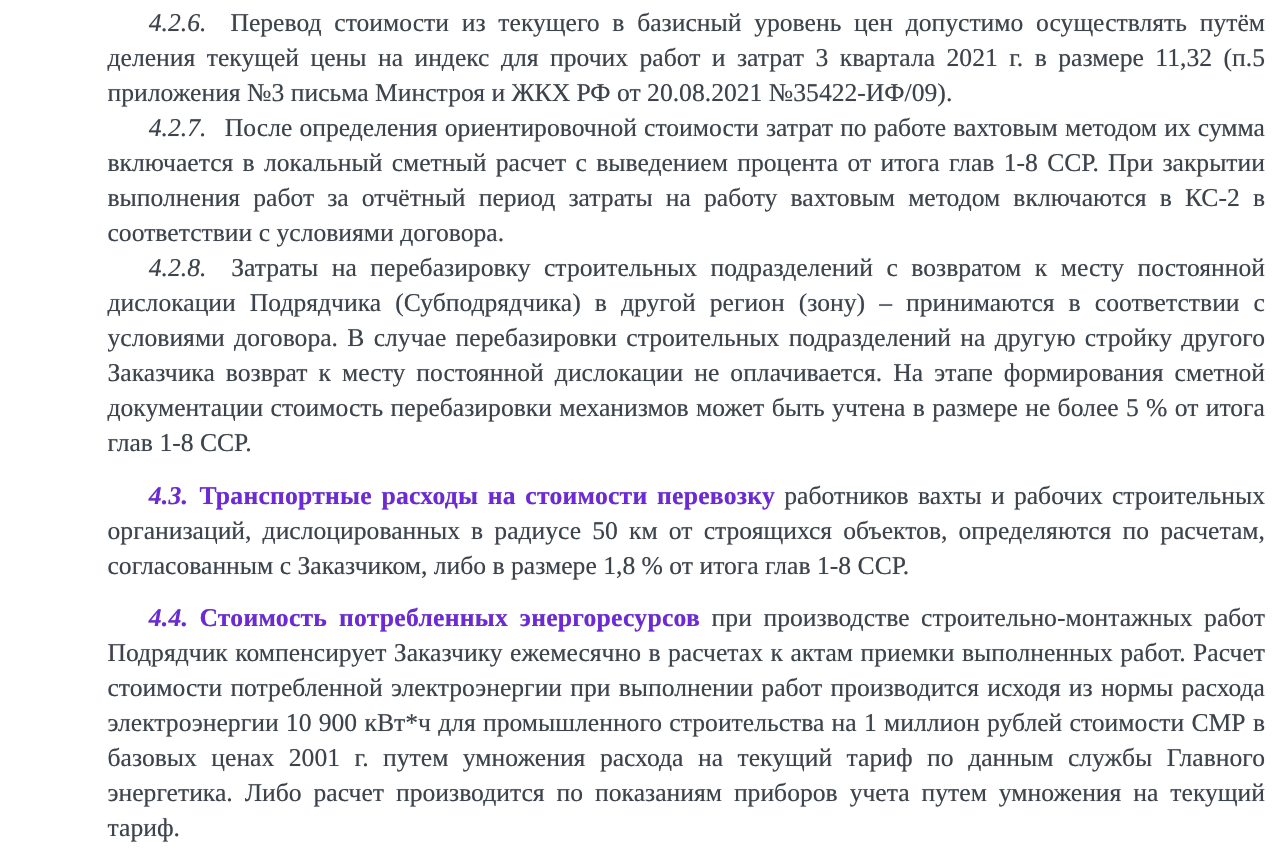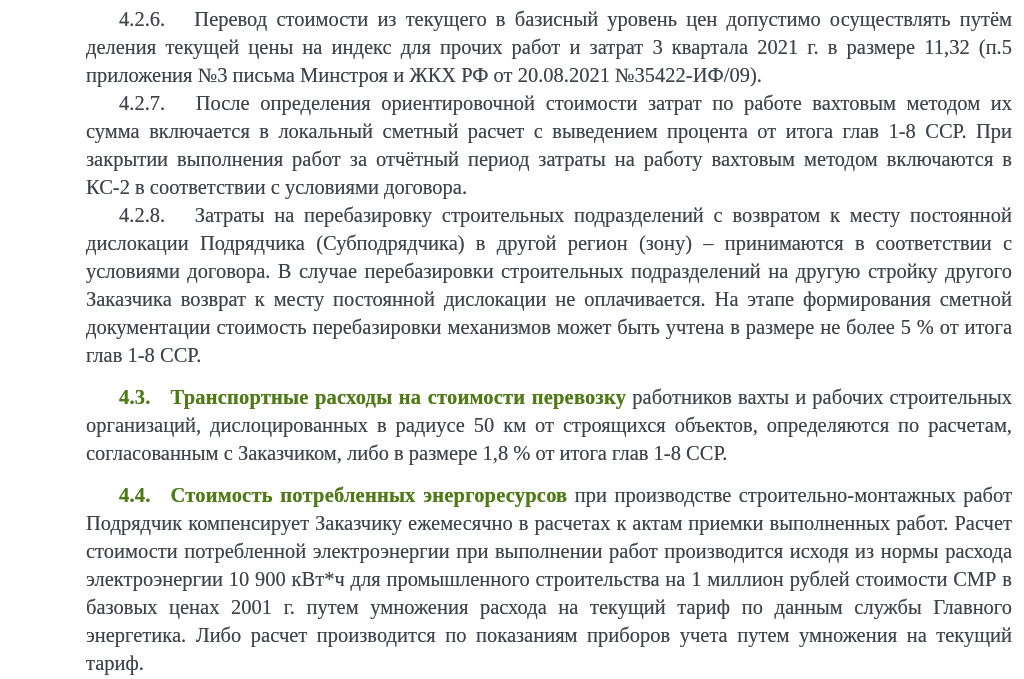--- a/index.html
+++ b/index.html
@@ -27,24 +27,25 @@
     font-size: 20.5px;
     line-height: 28px;
     color: #3d434b;
     
     text-shadow: 0 0 0.6px rgba(61, 67, 75, 0.55);
   }
   p.para.gap {
     margin-top: 14px;
   }
   .num {
-    margin-right: 20px;
+    margin-right: 9px;
+    font-style: italic;
   }
   .para b {
-    color: #4d7c0f;
+    color: #6d28d9;
     letter-spacing: 0.2px;
   }
 </style>
 </head>
 <body>
 
 <div class="page">
 
   <p class="para"><span class="num">4.2.6.</span><span> Перевод стоимости из текущего в базисный уровень цен допустимо осуществлять путём деления текущей цены на индекс для прочих работ и затрат 3 квартала 2021 г. в размере 11,32 (п.5 приложения №3 письма Минстроя и ЖКХ РФ от 20.08.2021 №35422-ИФ/09).</span></p>
 

